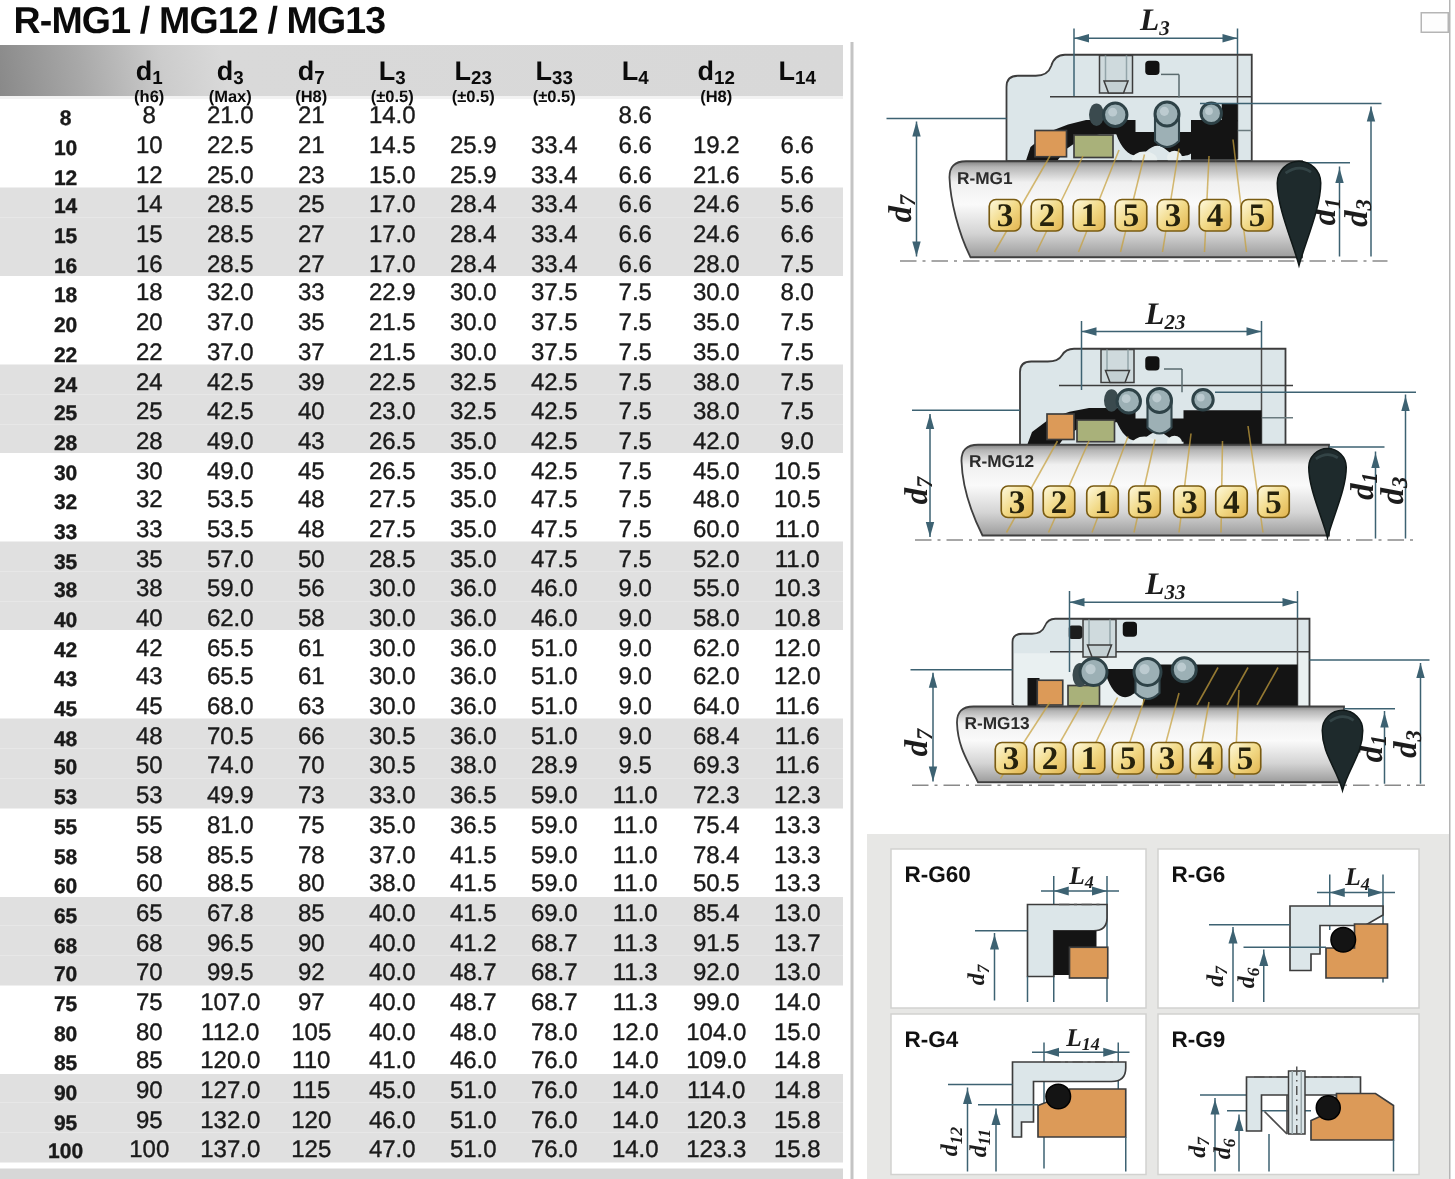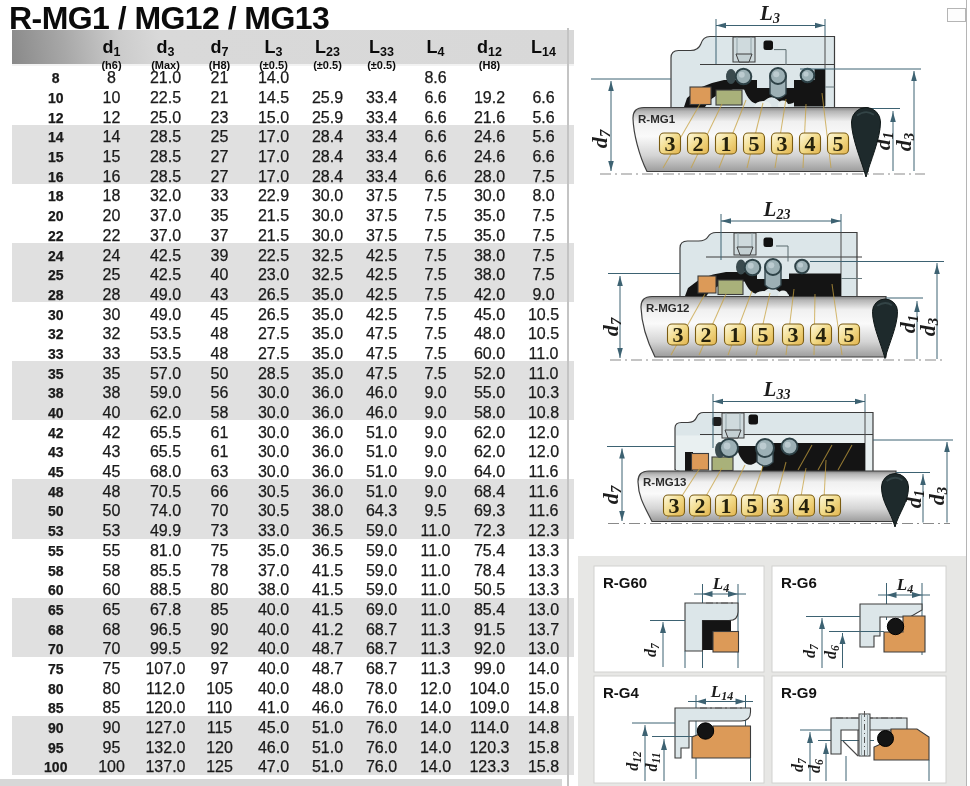--- a/index.html
+++ b/index.html
@@ -1,19 +1,19 @@
 <!DOCTYPE html>
 <html><head><meta charset="utf-8"><style>
 *{margin:0;padding:0;box-sizing:border-box;}
 body{width:970px;height:786px;overflow:hidden;background:#fff;
   font-family:"Liberation Sans",sans-serif;}
 .page{position:relative;width:970px;height:786px;background:#fff;}
-.title{position:absolute;left:9px;top:0px;font-size:32px;font-weight:bold;
+.title{position:absolute;left:9px;top:0px;font-size:25px;font-weight:bold;
   color:#0b0b0b;letter-spacing:-0.55px;}
-.tbl{position:absolute;left:12px;top:30px;width:562px;}
+.tbl{position:absolute;left:0;top:30px;width:562px;}
 .thead{height:36px;display:flex;
   background:linear-gradient(80deg,#898989 0px,#a8a8a8 55px,#cccccc 110px,#d9d9d9 150px,#d8d8d8 100%);
   border-bottom:2px solid #f2f2f2;}
 .th{display:flex;flex-direction:column;align-items:center;justify-content:flex-start;
   line-height:1;color:#0b0b0b;padding-top:8px;}
 .th .m{font-size:18px;font-weight:bold;}
 .th .m sub{font-size:12.5px;vertical-align:-3px;}
 .th .s{font-size:11px;font-weight:bold;margin-top:1px;}
 .row{height:19.69px;display:flex;align-items:center;}
 .row.g{background:#e0e0e0;}
@@ -331,21 +331,21 @@
         <div class="c cd">68.4</div>
         <div class="c cd">11.6</div>
       </div>
       <div class="row g">
         <div class="c c0">50</div>
         <div class="c cd">50</div>
         <div class="c cd">74.0</div>
         <div class="c cd">70</div>
         <div class="c cd">30.5</div>
         <div class="c cd">38.0</div>
-        <div class="c cd">64.3</div>
+        <div class="c cd">28.9</div>
         <div class="c cd">9.5</div>
         <div class="c cd">69.3</div>
         <div class="c cd">11.6</div>
       </div>
       <div class="row g">
         <div class="c c0">53</div>
         <div class="c cd">53</div>
         <div class="c cd">49.9</div>
         <div class="c cd">73</div>
         <div class="c cd">33.0</div>

